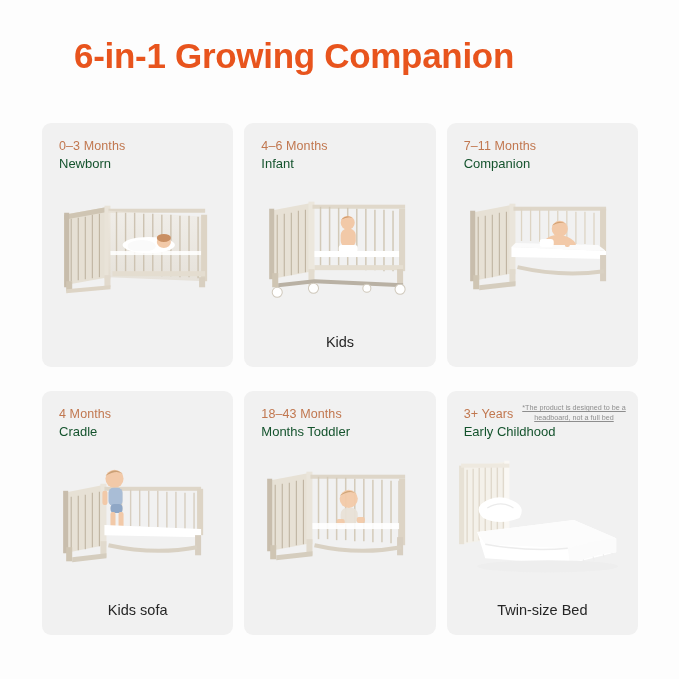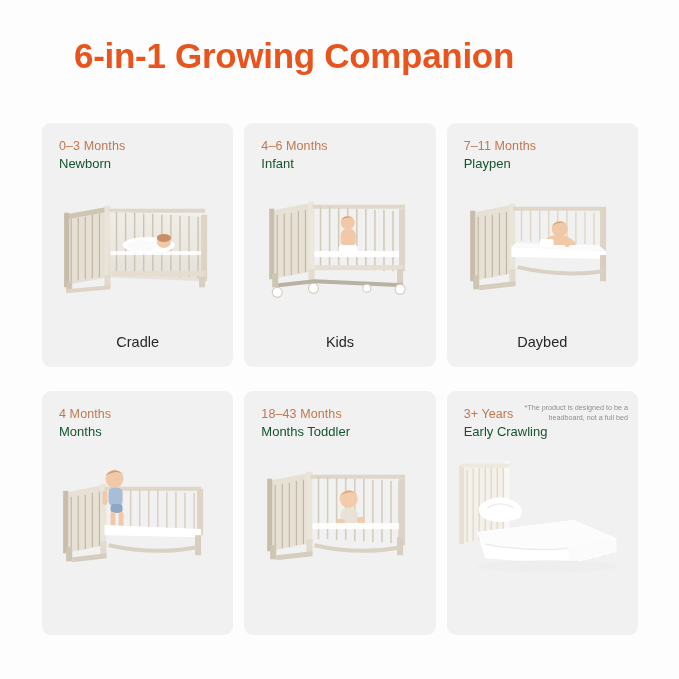--- a/index.html
+++ b/index.html
@@ -91,21 +91,22 @@
   .art svg { display: block; width: 100%; height: 100%; }
 
   .disclaimer {
     position: absolute;
     right: 10px;
     top: 12px;
     width: 108px;
     font-size: 7.2px;
     line-height: 1.38;
     color: #8e8e8e;
-    text-align: right;
+    text-align: center;
+    text-decoration: underline;
   }
 </style>
 </head>
 <body>
 
 <div class="page">
 
   <div class="title">6-in-1 Growing Companion</div>
 
   <div class="grid">
@@ -160,21 +161,20 @@
           <rect x="158" y="26" width="6" height="66" fill="#ddd4c5"></rect>
 
           <rect x="70" y="82" width="92" height="5" fill="#e4ddd0"></rect>
 
           <rect x="24" y="92" width="6" height="10" fill="#cfc5b3"></rect>
           <rect x="62" y="86" width="6" height="12" fill="#e2dacd"></rect>
           <rect x="156" y="88" width="6" height="10" fill="#d8cfc0"></rect>
           <polygon points="24,100 68,96 68,100 24,104" fill="#ddd4c5"></polygon>
         </svg>
       </div>
-      <div class="card-caption">Cradle</div>
     </div>
 
     <div class="card">
       <div class="card-age">4–6 Months</div>
       <div class="card-stage">Infant</div>
       <div class="art">
         <svg viewBox="0 0 190 120" preserveAspectRatio="xMidYMid meet">
 
           <polygon points="26,22 68,14 68,82 26,90" fill="#e7e1d5"></polygon>
           <g stroke="#c0b5a2" stroke-width="1.1">
@@ -220,21 +220,21 @@
           <circle cx="69" cy="99" r="5" fill="#ffffff" stroke="#cfc8bb" stroke-width="1"></circle>
           <circle cx="122" cy="99" r="4" fill="#ffffff" stroke="#cfc8bb" stroke-width="1"></circle>
           <circle cx="155" cy="100" r="5" fill="#ffffff" stroke="#cfc8bb" stroke-width="1"></circle>
         </svg>
       </div>
       <div class="card-caption">Kids</div>
     </div>
 
     <div class="card">
       <div class="card-age">7–11 Months</div>
-      <div class="card-stage">Playpen</div>
+      <div class="card-stage">Companion</div>
       <div class="art">
         <svg viewBox="0 0 190 120" preserveAspectRatio="xMidYMid meet">
 
           <polygon points="24,24 66,16 66,84 24,92" fill="#e7e1d5"></polygon>
           <g stroke="#bfb4a1" stroke-width="1.1">
             <line x1="31" y1="28" x2="31" y2="90"></line>
               <line x1="38" y1="27" x2="38" y2="89"></line>
             <line x1="45" y1="26" x2="45" y2="88"></line>
               <line x1="52" y1="24" x2="52" y2="86"></line>
             <line x1="59" y1="23" x2="59" y2="85"></line>
@@ -266,26 +266,25 @@
           <rect x="92" y="50" width="14" height="8" rx="3" fill="#ffffff"></rect>
           <rect x="117" y="50" width="5" height="8" rx="2" fill="#f2c9a8"></rect>
 
           <rect x="26" y="86" width="6" height="14" fill="#cfc5b3"></rect>
           <rect x="62" y="80" width="6" height="16" fill="#e1dacd"></rect>
           <rect x="152" y="66" width="6" height="26" fill="#d7cec0"></rect>
           <polygon points="32,96 68,92 68,97 32,101" fill="#d5cdbe"></polygon>
           <path d="M70 78 q44 10 86 4" stroke="#d9d1c3" stroke-width="4" fill="none"></path>
         </svg>
       </div>
-      <div class="card-caption">Daybed</div>
     </div>
 
     <div class="card">
       <div class="card-age">4 Months</div>
-      <div class="card-stage">Months</div>
+      <div class="card-stage">Cradle</div>
       <div class="art">
         <svg viewBox="0 0 190 120" preserveAspectRatio="xMidYMid meet">
 
           <polygon points="22,36 62,28 62,88 22,96" fill="#e7e1d5"></polygon>
           <g stroke="#bfb4a1" stroke-width="1.1">
             <line x1="29" y1="40" x2="29" y2="94"></line>
               <line x1="36" y1="39" x2="36" y2="93"></line>
             <line x1="43" y1="38" x2="43" y2="92"></line>
               <line x1="50" y1="36" x2="50" y2="90"></line>
             <line x1="57" y1="35" x2="57" y2="89"></line>
@@ -318,20 +317,21 @@
 
           <polygon points="62,68 158,72 158,80 62,78" fill="#ffffff"></polygon>
 
           <rect x="24" y="90" width="6" height="14" fill="#cfc5b3"></rect>
           <rect x="58" y="84" width="6" height="16" fill="#e1dacd"></rect>
           <rect x="152" y="78" width="6" height="20" fill="#d7cec0"></rect>
           <polygon points="30,100 64,96 64,101 30,105" fill="#d5cdbe"></polygon>
           <path d="M66 88 q46 10 88 2" stroke="#d9d1c3" stroke-width="4" fill="none"></path>
         </svg>
       </div>
+      <div class="card-caption">Kids sofa</div>
     </div>
 
     <div class="card">
       <div class="card-age">18–43 Months</div>
       <div class="card-stage">Months Toddler</div>
       <div class="art">
         <svg viewBox="0 0 190 120" preserveAspectRatio="xMidYMid meet">
 
           <polygon points="24,24 66,16 66,86 24,94" fill="#e7e1d5"></polygon>
           <g stroke="#bfb4a1" stroke-width="1.1">
@@ -371,21 +371,21 @@
           <rect x="62" y="82" width="6" height="16" fill="#e1dacd"></rect>
           <rect x="152" y="80" width="6" height="18" fill="#d7cec0"></rect>
           <polygon points="32,98 68,94 68,99 32,103" fill="#d5cdbe"></polygon>
           <path d="M70 88 q44 10 86 2" stroke="#d9d1c3" stroke-width="4" fill="none"></path>
         </svg>
       </div>
     </div>
 
     <div class="card">
       <div class="card-age">3+ Years</div>
-      <div class="card-stage">Early Crawling</div>
+      <div class="card-stage">Early Childhood</div>
       <div class="art">
         <svg viewBox="0 0 190 130" preserveAspectRatio="xMidYMid meet">
 
           <polygon points="14,16 60,10 60,84 14,92" fill="#f4f1ea"></polygon>
           <g stroke="#e0d9cc" stroke-width="1.4">
             <line x1="20" y1="18" x2="20" y2="90"></line>
               <line x1="26" y1="17" x2="26" y2="89"></line>
             <line x1="32" y1="16" x2="32" y2="88"></line>
               <line x1="38" y1="15" x2="38" y2="87"></line>
             <line x1="44" y1="14" x2="44" y2="86"></line>
@@ -409,16 +409,17 @@
             <line x1="142" y1="92" x2="146" y2="108"></line>
             <line x1="152" y1="90" x2="156" y2="105"></line>
             <line x1="161" y1="88" x2="164" y2="102"></line>
           </g>
           <path d="M120 96 q26 -8 48 -10 l0 14 q-22 2 -46 12 z" fill="#fbfbfb"></path>
 
           <ellipse cx="100" cy="114" rx="70" ry="6" fill="#eeeeee"></ellipse>
         </svg>
       </div>
       <div class="disclaimer">*The product is designed to be a headboard, not a full bed</div>
+      <div class="card-caption">Twin-size Bed</div>
     </div>
 
   </div>
 </div>
 
 </body></html>

